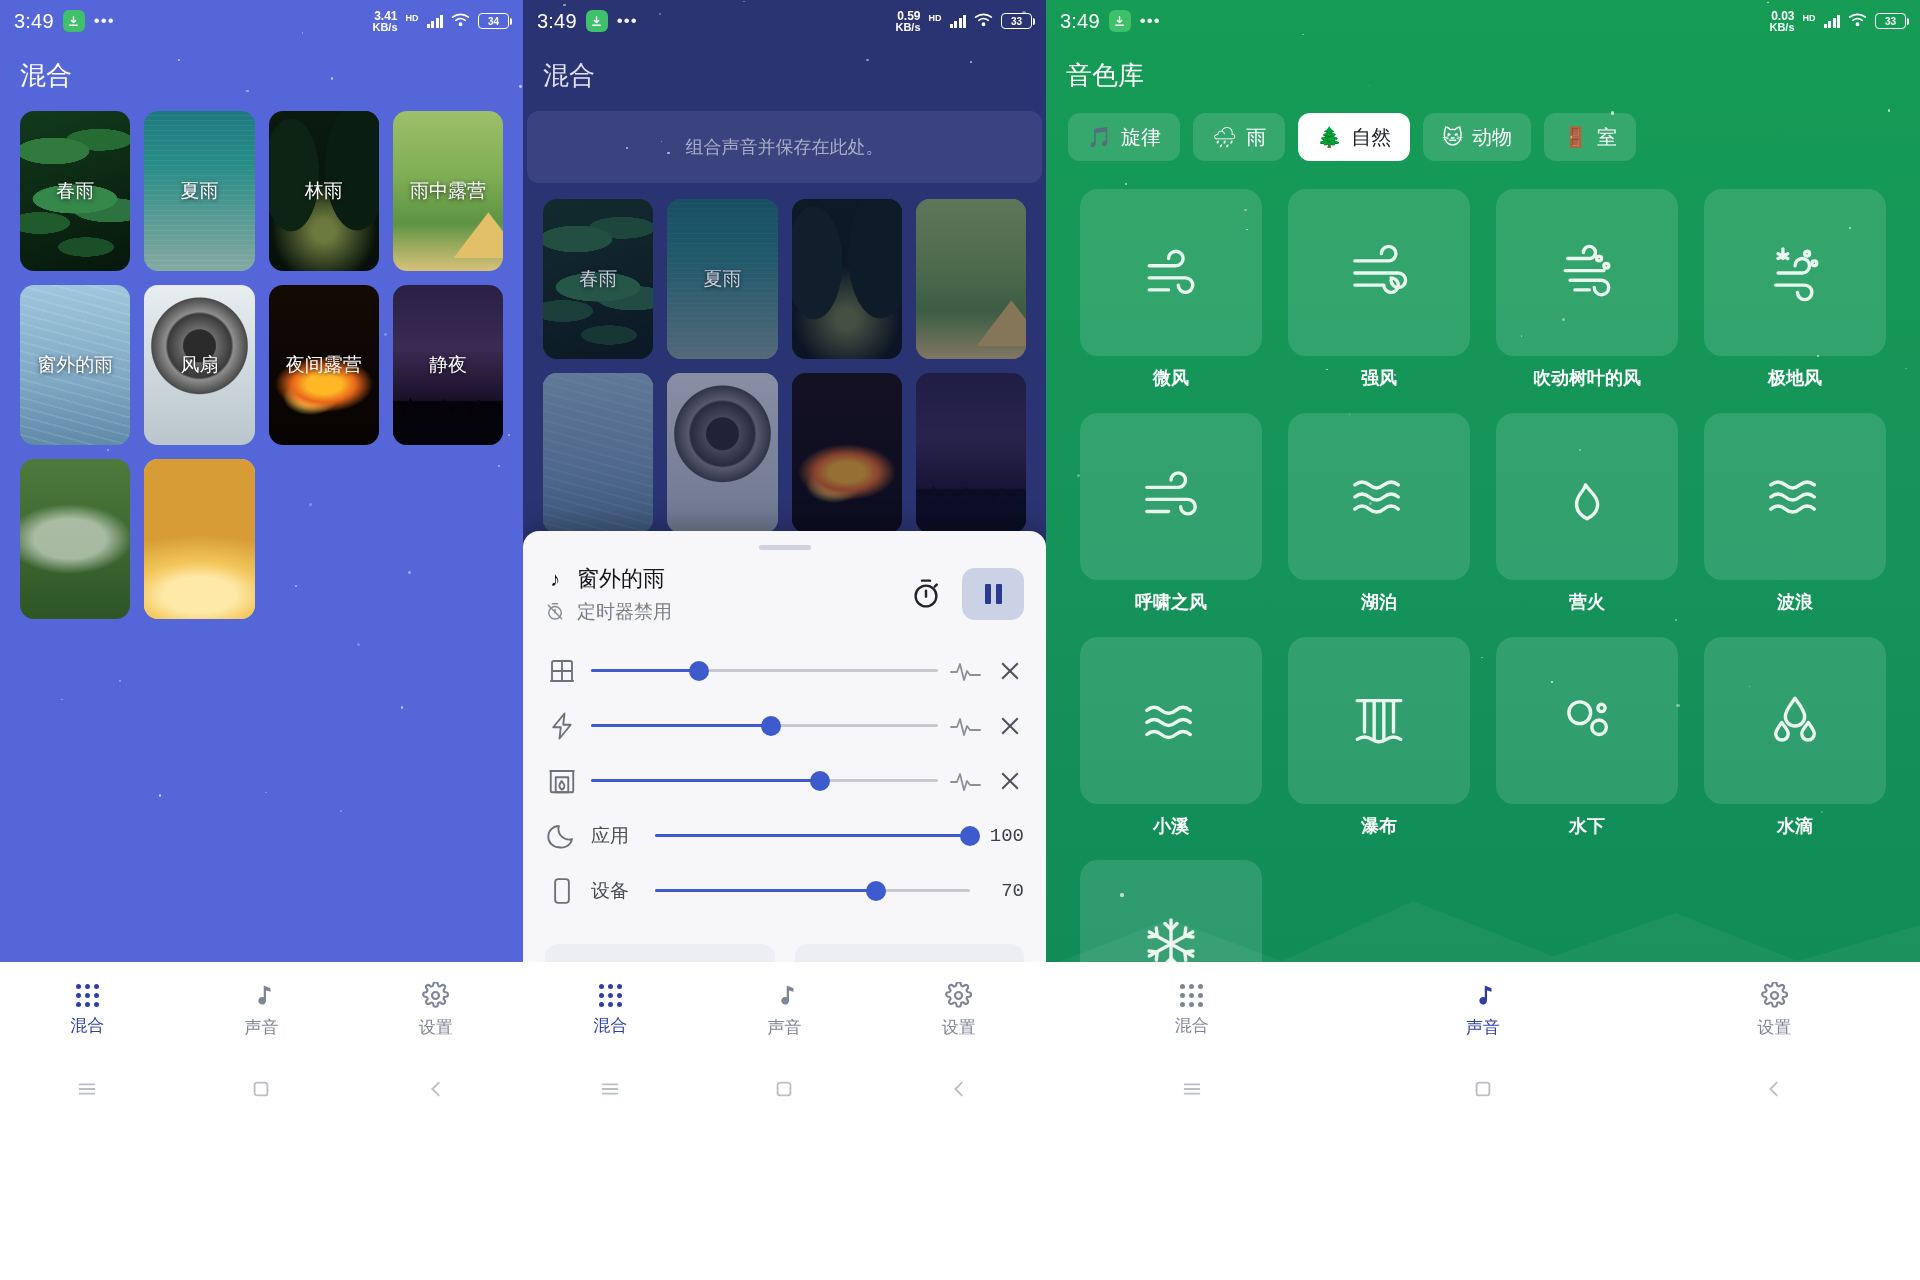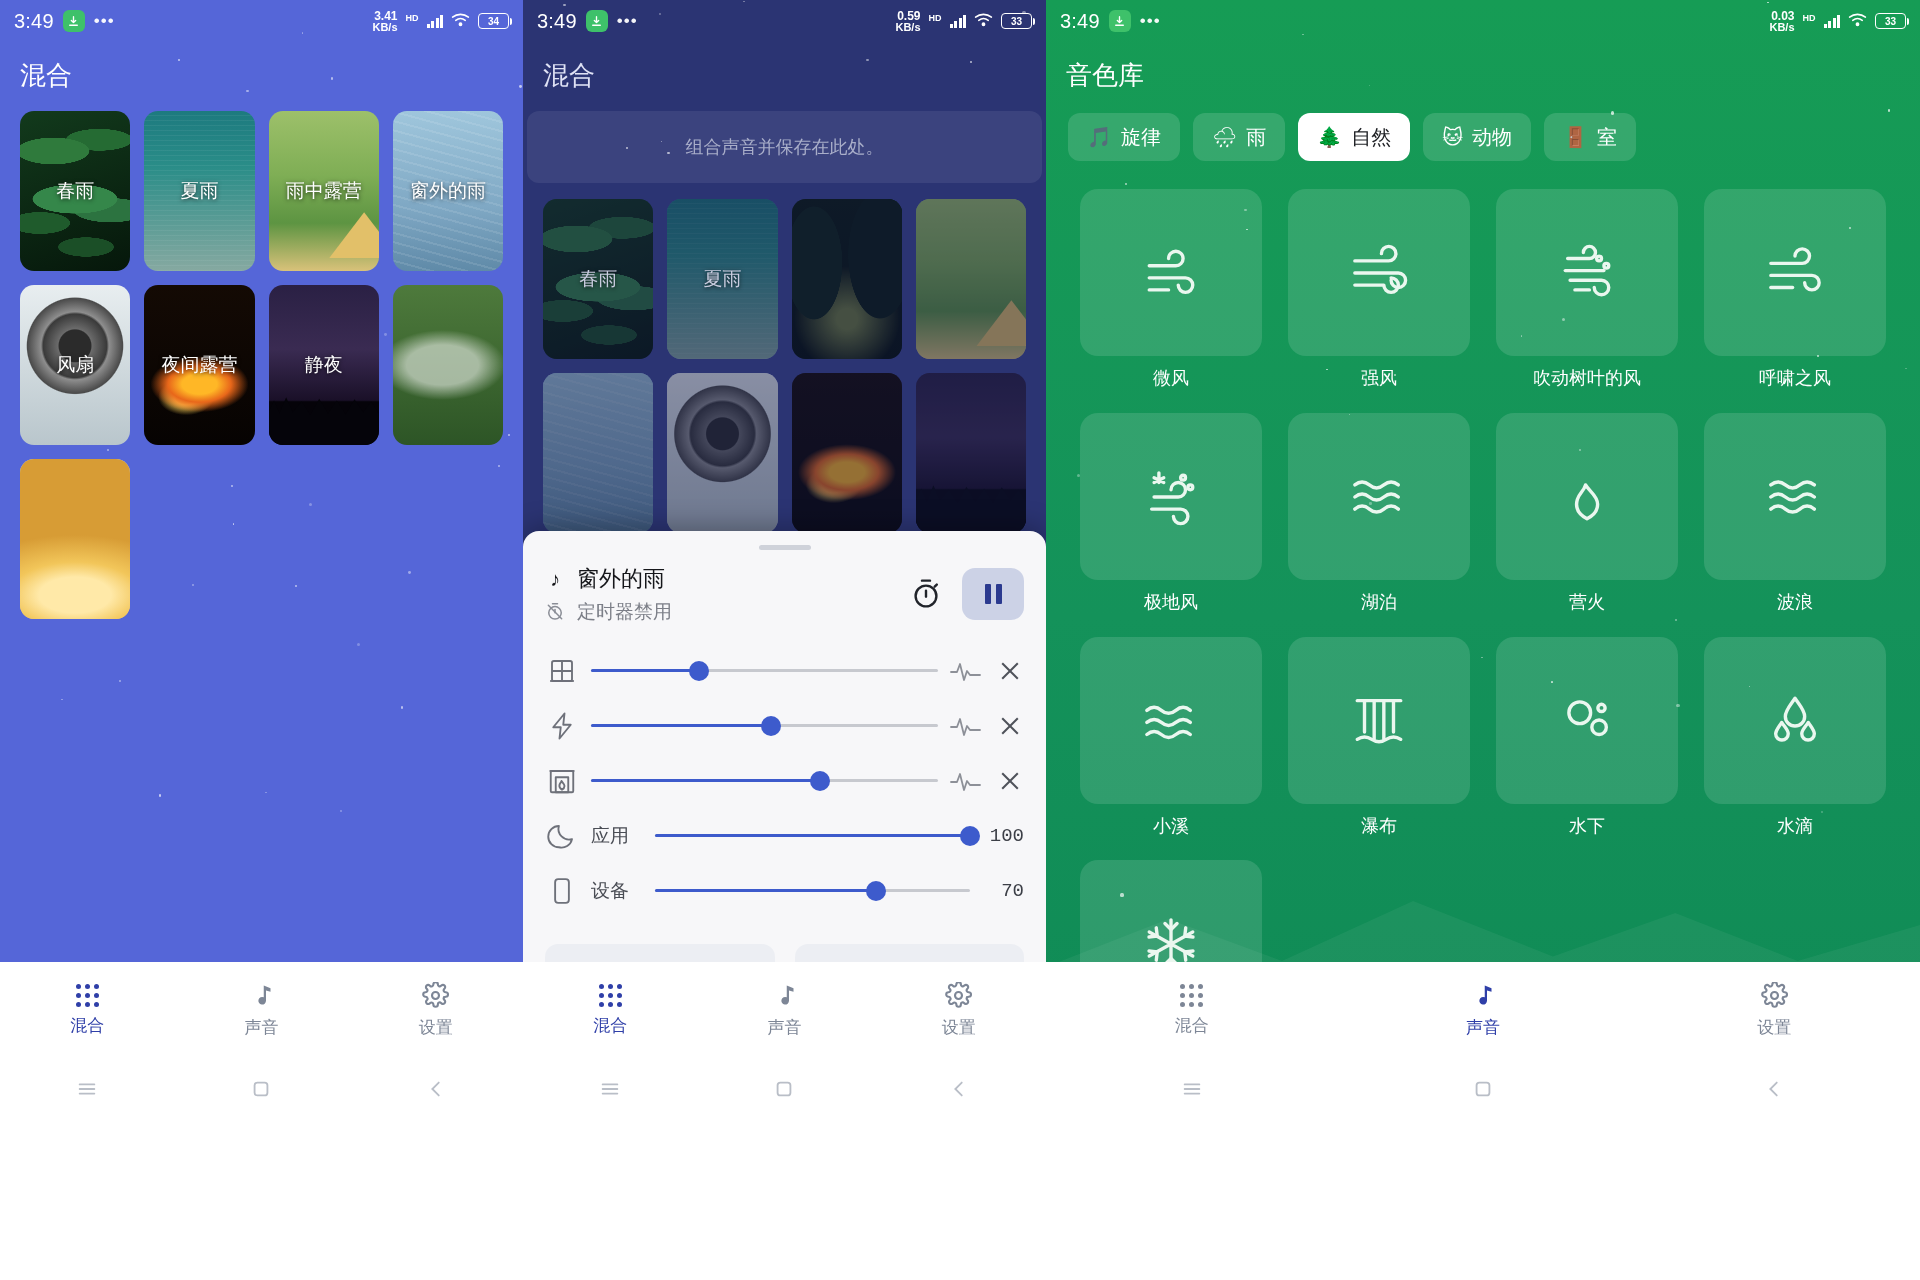--- a/index.html
+++ b/index.html
@@ -146,21 +146,21 @@
   .p3 { background:linear-gradient(180deg,#169c55 0%,#14925a 55%,#0f8a55 100%); }
   .p3 .app-title { color:#fff; }
   .tabs { display:flex; gap:13px; padding:2px 0 0 22px; }
   .tab { height:48px; border-radius:12px; background:rgba(255,255,255,.14);
      display:flex; align-items:center; gap:9px; padding:0 19px; color:#fff; font-size:20px;
      white-space:nowrap; flex:0 0 auto; }
   .tab.active { background:#fff; color:#1b1d21; }
   .tab .em { font-size:20px; }
   .grid4 { display:grid; grid-template-columns:repeat(4,1fr); gap:22px 26px;
      padding:28px 34px 0; }
-  .scell { display:flex; flex-direction:column; align-items:center; }
+  .scell { display:flex; flex-direction:column; align-items:center;font-weight:bold; }
   .stile { width:100%; aspect-ratio:1/0.92; border-radius:18px;
      background:rgba(255,255,255,.13); display:flex; align-items:center; justify-content:center; }
   .stile svg { width:58px; height:58px; }
   .scap { margin-top:11px; color:#fff; font-size:18px; text-align:center; line-height:1.3; }
   .mtn { position:absolute; left:0; right:0; bottom:96px; height:150px;
      background:rgba(255,255,255,.05);
      clip-path:polygon(0 100%,0 62%,14% 30%,27% 58%,42% 18%,58% 55%,72% 26%,86% 58%,100% 34%,100% 100%); }
 
   
   .navbar { position:absolute; left:0; right:0; bottom:62px; height:96px; background:#fff;
@@ -246,20 +246,24 @@
     </div>
     <div class="app-title">混合</div>
     <div class="grid2" id="p1grid">
         <div class="card">
           <div class="art art-leaves"></div>
           <div class="cap">春雨</div>
         </div>
         <div class="card">
           <div class="art art-water"></div>
           <div class="cap">夏雨</div>
+        </div>
+        <div class="card">
+          <div class="art art-forest"></div>
+          <div class="cap">林雨</div>
         </div>
         <div class="card">
           <div class="art art-meadow"></div>
           <div class="cap">雨中露营</div>
         </div>
         <div class="card">
           <div class="art art-rainwin"></div>
           <div class="cap">窗外的雨</div>
         </div>
         <div class="card">
@@ -726,42 +730,42 @@
               <path d="M7 19h6"></path>
               <circle cx="17" cy="6" r="1"></circle>
               <circle cx="20" cy="9" r="1"></circle>
             </svg>
           </div>
           <div class="scap">吹动树叶的风</div>
         </div>
         <div class="scell">
           <div class="stile">
             <svg viewBox="0 0 24 24" fill="none" stroke="#eaf7ef" stroke-width="1.4" stroke-linecap="round" stroke-linejoin="round">
-              <path d="M2 8h13a3 3 0 10-3-3"></path>
-              <path d="M2 13h17a3 3 0 11-3 3"></path>
-              <path d="M2 18h9"></path>
-            </svg>
-          </div>
-          <div class="scap">呼啸之风</div>
-        </div>
-        <div class="scell">
-          <div class="stile">
-            <svg viewBox="0 0 24 24" fill="none" stroke="#eaf7ef" stroke-width="1.4" stroke-linecap="round" stroke-linejoin="round">
               <path d="M5 12h10a3 3 0 10-3-3"></path>
               <path d="M4 17h12a3 3 0 11-3 3"></path>
               <path d="M7 6v-4M5 4l4 2M9 4L5 6"></path>
               <circle cx="17" cy="4" r="1"></circle>
               <circle cx="20" cy="8" r="1"></circle>
             </svg>
           </div>
           <div class="scap">极地风</div>
         </div>
         <div class="scell">
           <div class="stile">
             <svg viewBox="0 0 24 24" fill="none" stroke="#eaf7ef" stroke-width="1.4" stroke-linecap="round" stroke-linejoin="round">
+              <path d="M2 8h13a3 3 0 10-3-3"></path>
+              <path d="M2 13h17a3 3 0 11-3 3"></path>
+              <path d="M2 18h9"></path>
+            </svg>
+          </div>
+          <div class="scap">呼啸之风</div>
+        </div>
+        <div class="scell">
+          <div class="stile">
+            <svg viewBox="0 0 24 24" fill="none" stroke="#eaf7ef" stroke-width="1.4" stroke-linecap="round" stroke-linejoin="round">
               <path d="M2 7q3-2.5 6 0t6 0 6 0"></path>
               <path d="M2 12q3-2.5 6 0t6 0 6 0"></path>
               <path d="M2 17q3-2.5 6 0t6 0 6 0"></path>
             </svg>
           </div>
           <div class="scap">湖泊</div>
         </div>
         <div class="scell">
           <div class="stile">
             <svg viewBox="0 0 24 24" fill="none" stroke="#eaf7ef" stroke-width="1.4" stroke-linecap="round" stroke-linejoin="round">

